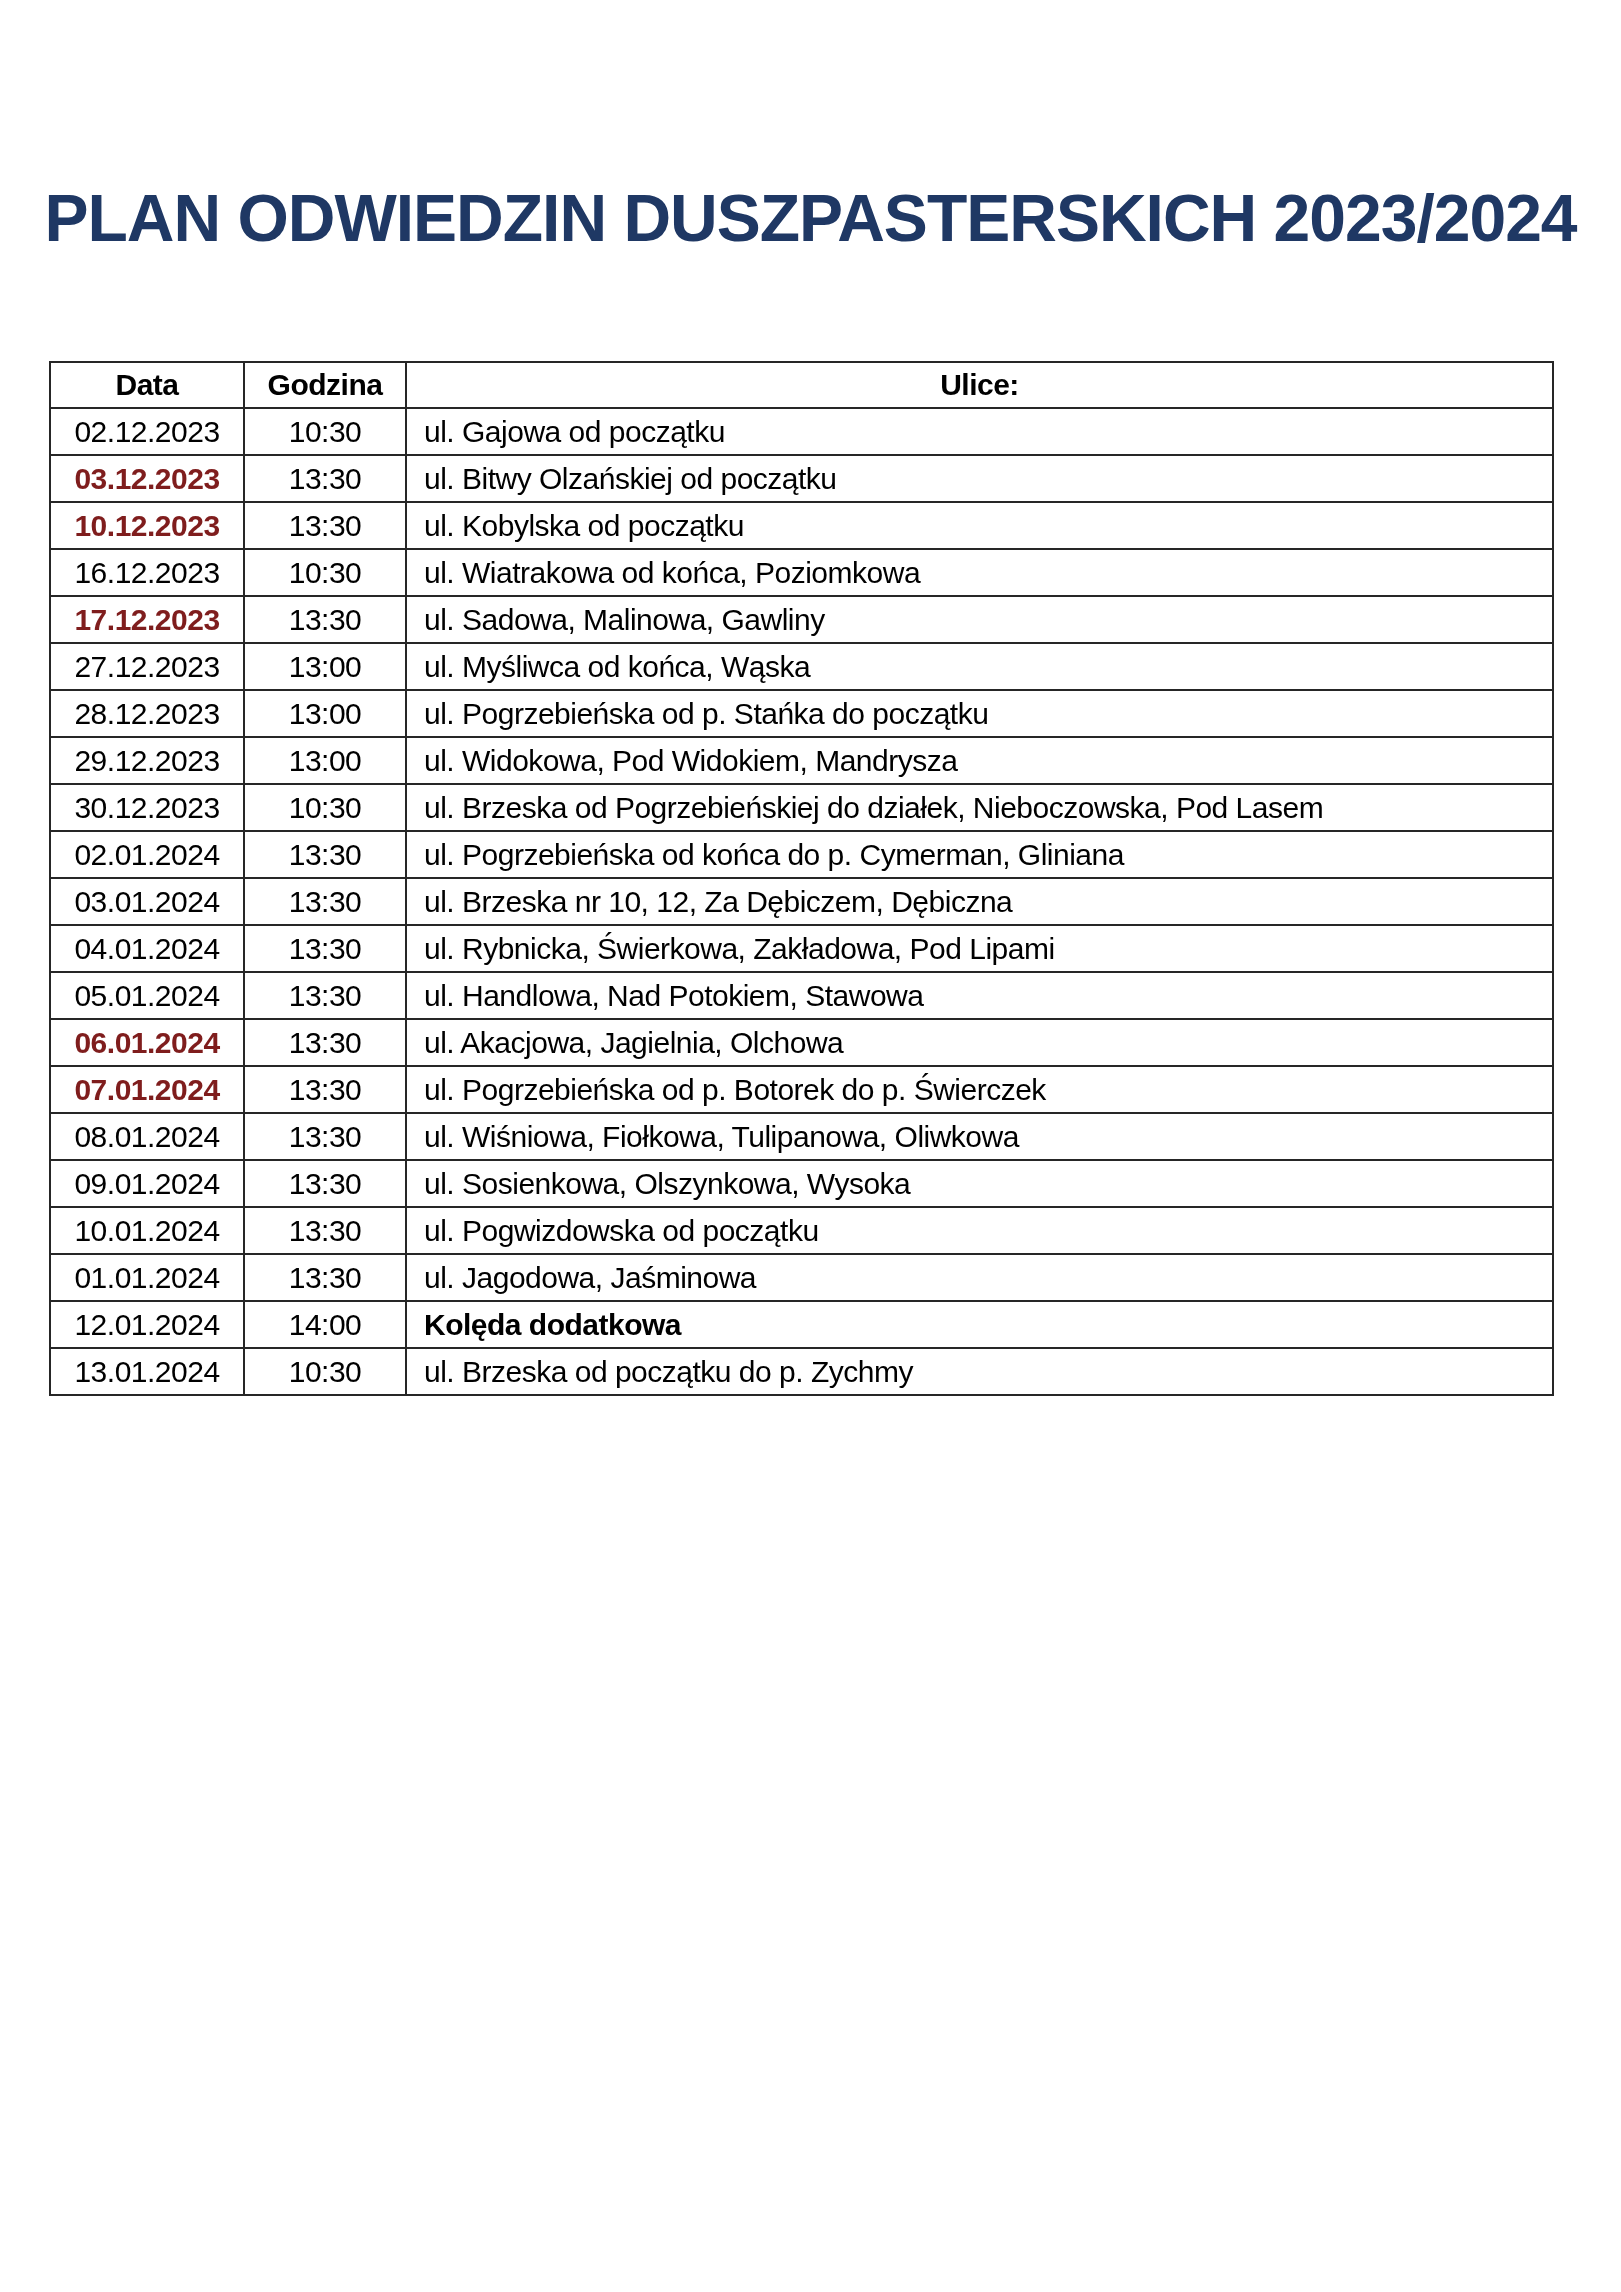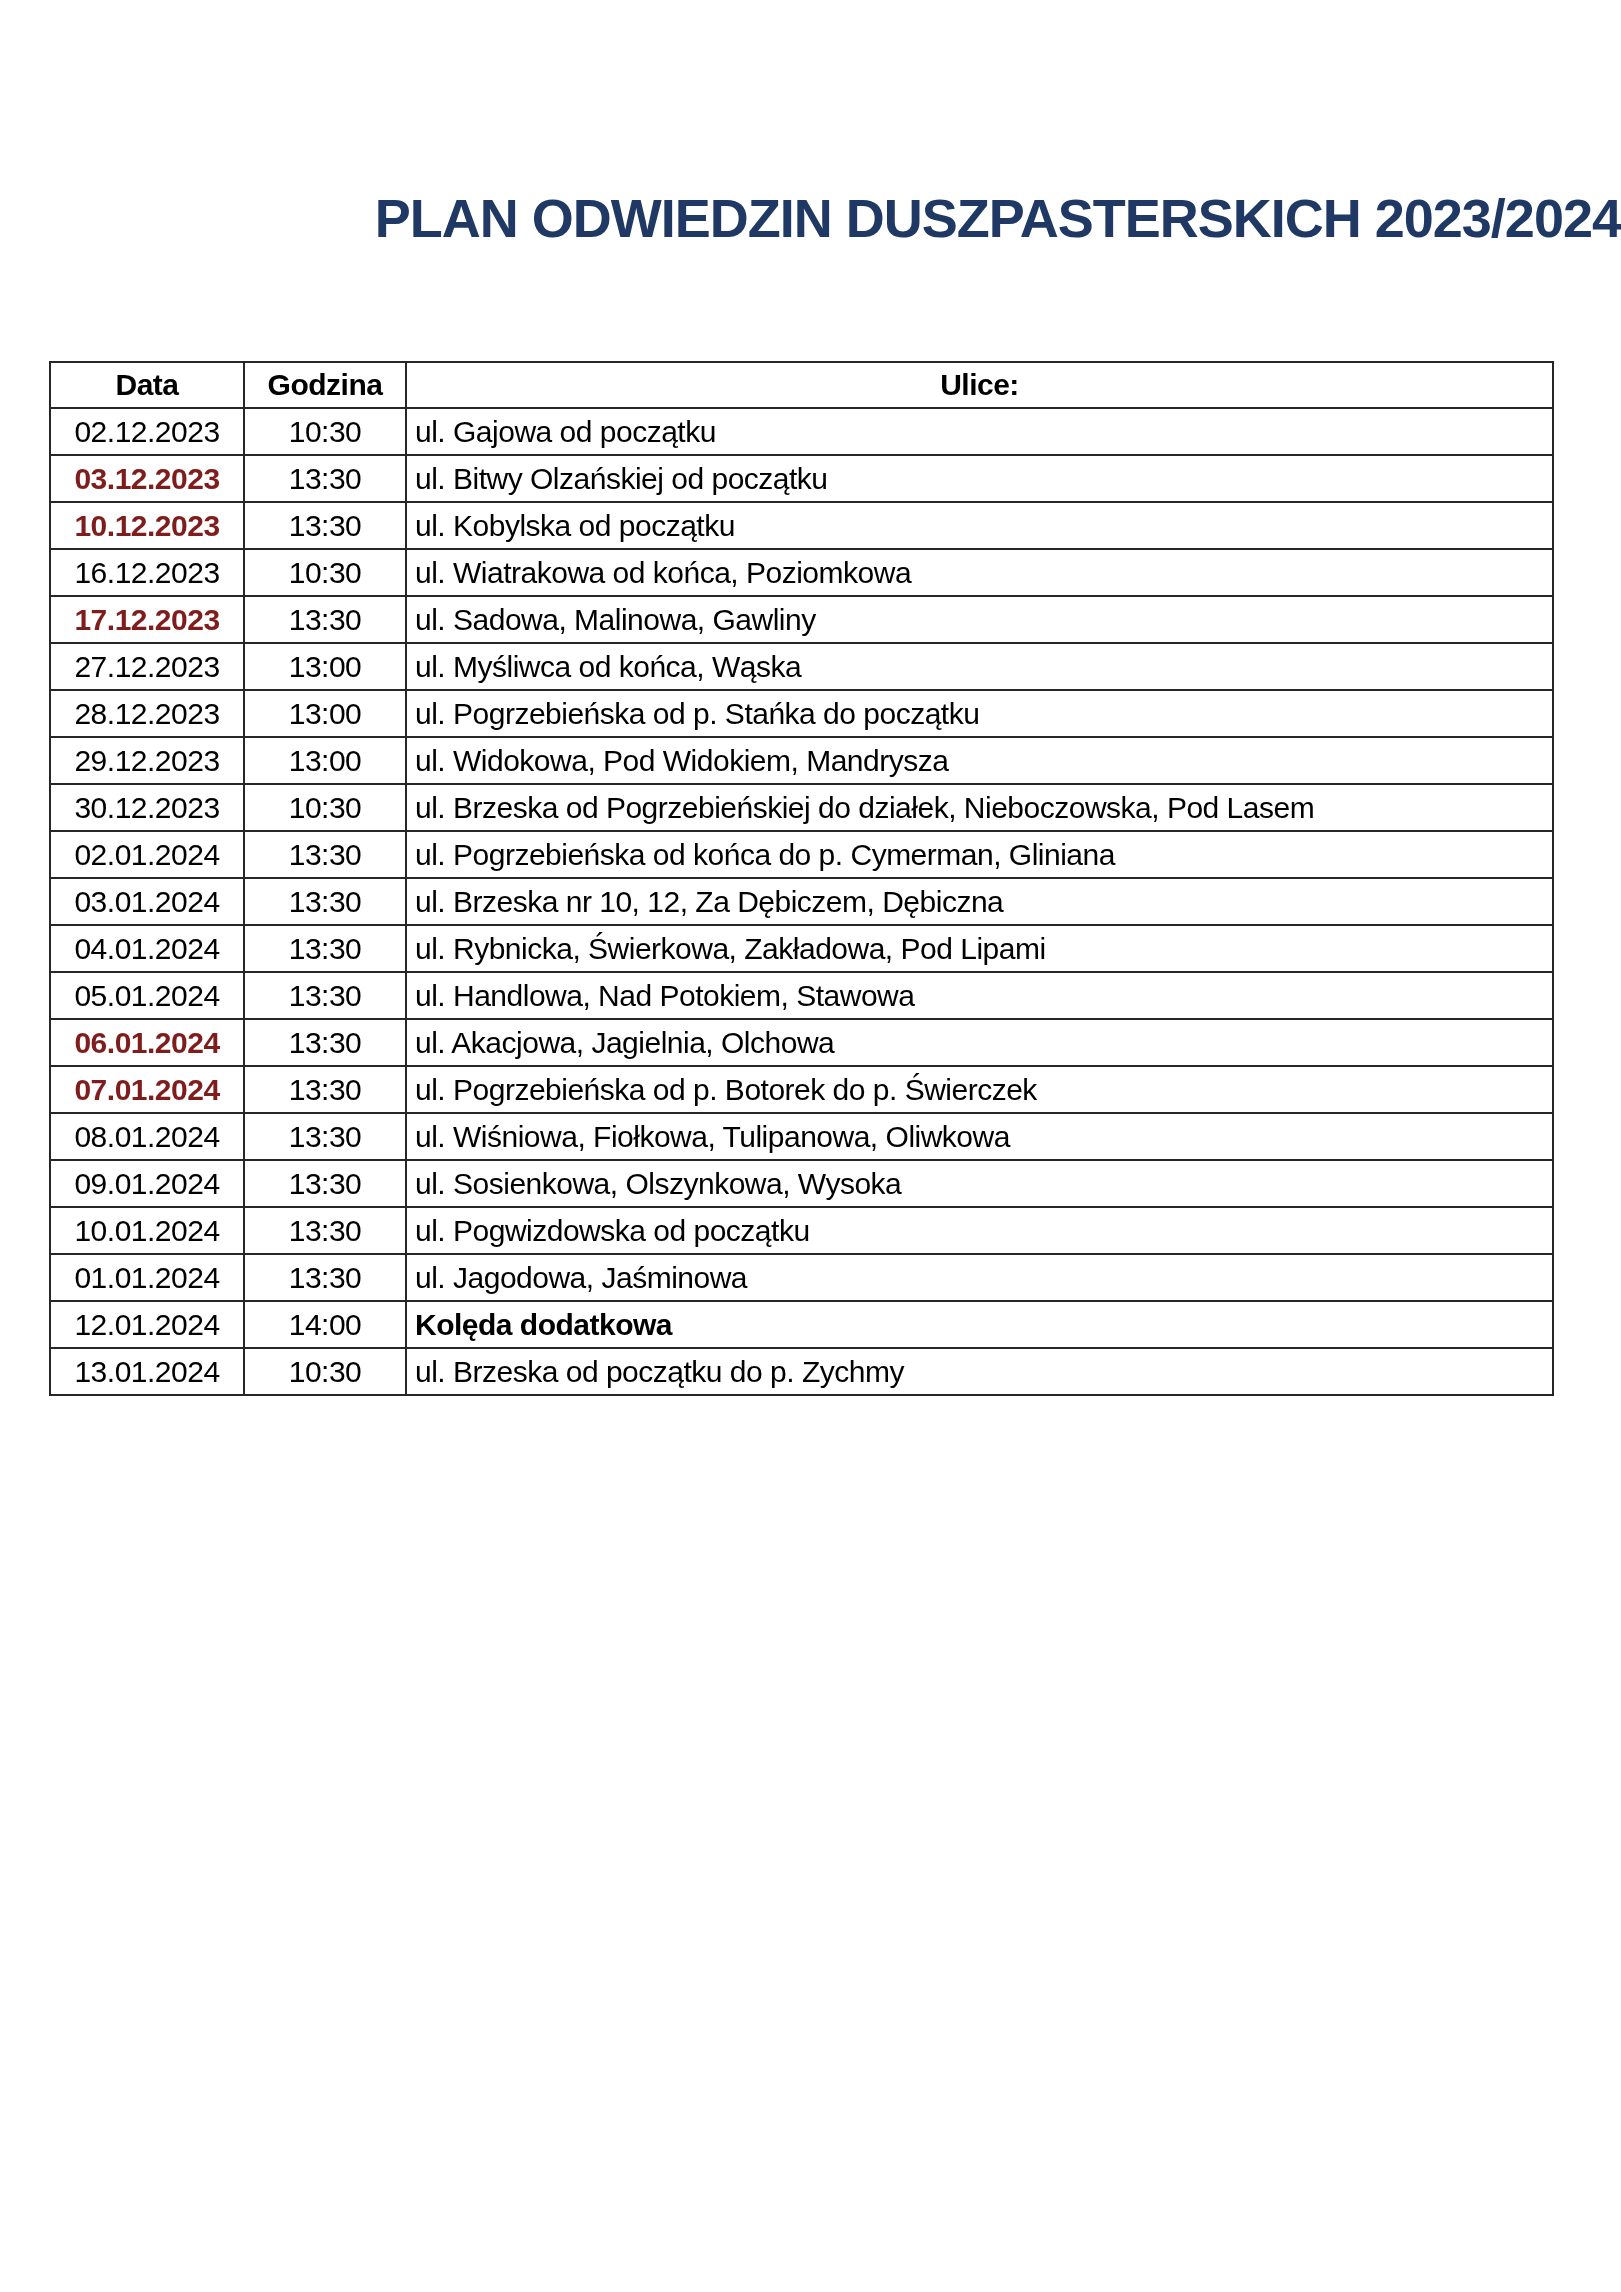--- a/index.html
+++ b/index.html
@@ -12,22 +12,22 @@
     color: #000000;
   }
   .page {
     width: 1621px;
     height: 2293px;
     background: #ffffff;
     overflow: hidden;
   }
   .page-title {
     margin-top: 186px;
-    text-align: right;
-    font-size: 54px;
+    text-align: center;
+    font-size: 66px;
     font-weight: bold;
     letter-spacing: -1px;
     line-height: 65px;
     color: #1F3864;
     font-family: "Liberation Sans", sans-serif;
   }
   table.schedule {
     margin-left: 49px;
     margin-top: 110px;
     width: 1505px;
@@ -46,21 +46,21 @@
     white-space: nowrap;
     overflow: hidden;
   }
   table.schedule th {
     font-weight: bold;
     text-align: center;
     height: 46px;
   }
   td.col-date { text-align: center; }
   td.col-time { text-align: center; }
-  td.col-street { text-align: left; padding-left: 8px; padding-right: 7.8px; }
+  td.col-street { text-align: left; padding-left: 17px; padding-right: 7.8px; }
   td.highlight { color: #7f1d1d; font-weight: bold; }
   td.bold { font-weight: bold; }
 </style>
 </head>
 <body>
 
 <div class="page">
   <h1 class="page-title">PLAN ODWIEDZIN DUSZPASTERSKICH 2023/2024</h1>
 
   <table class="schedule">

